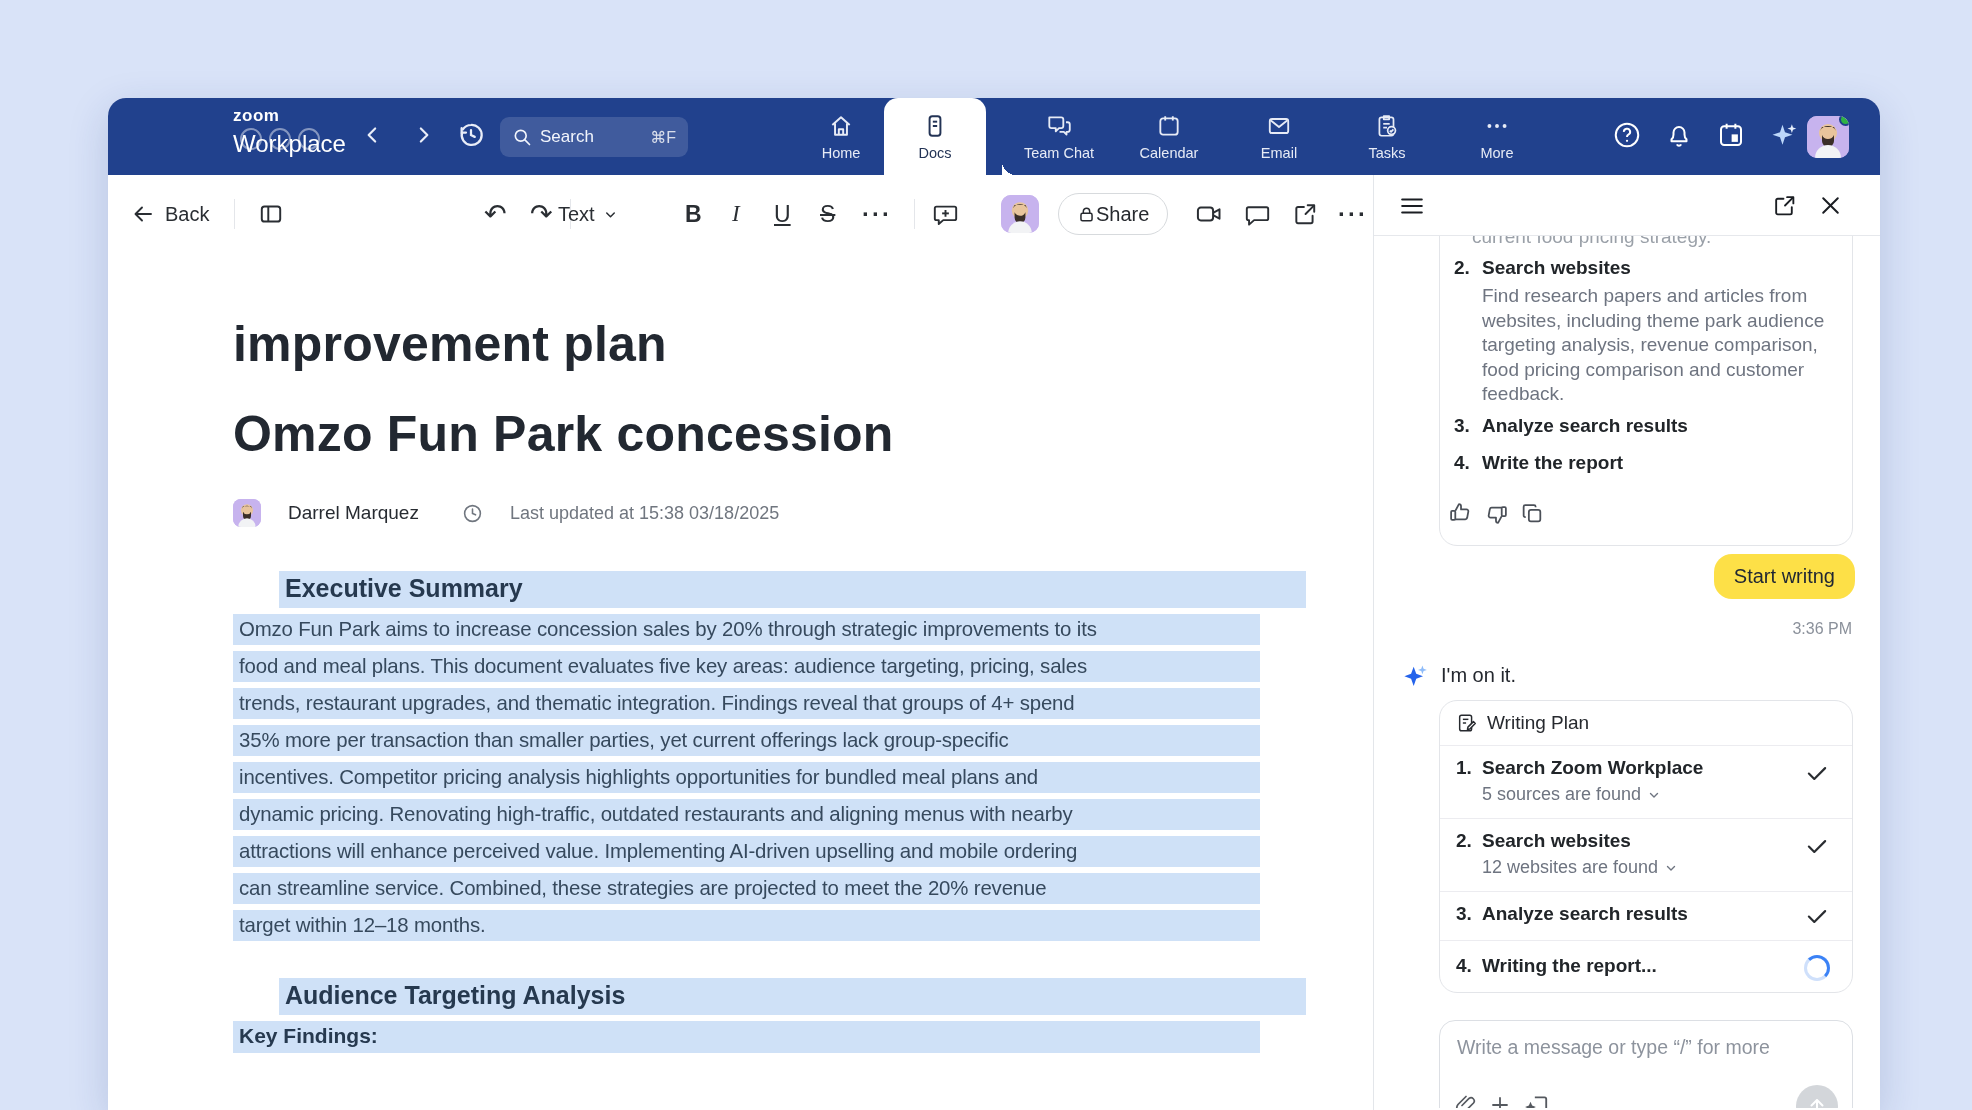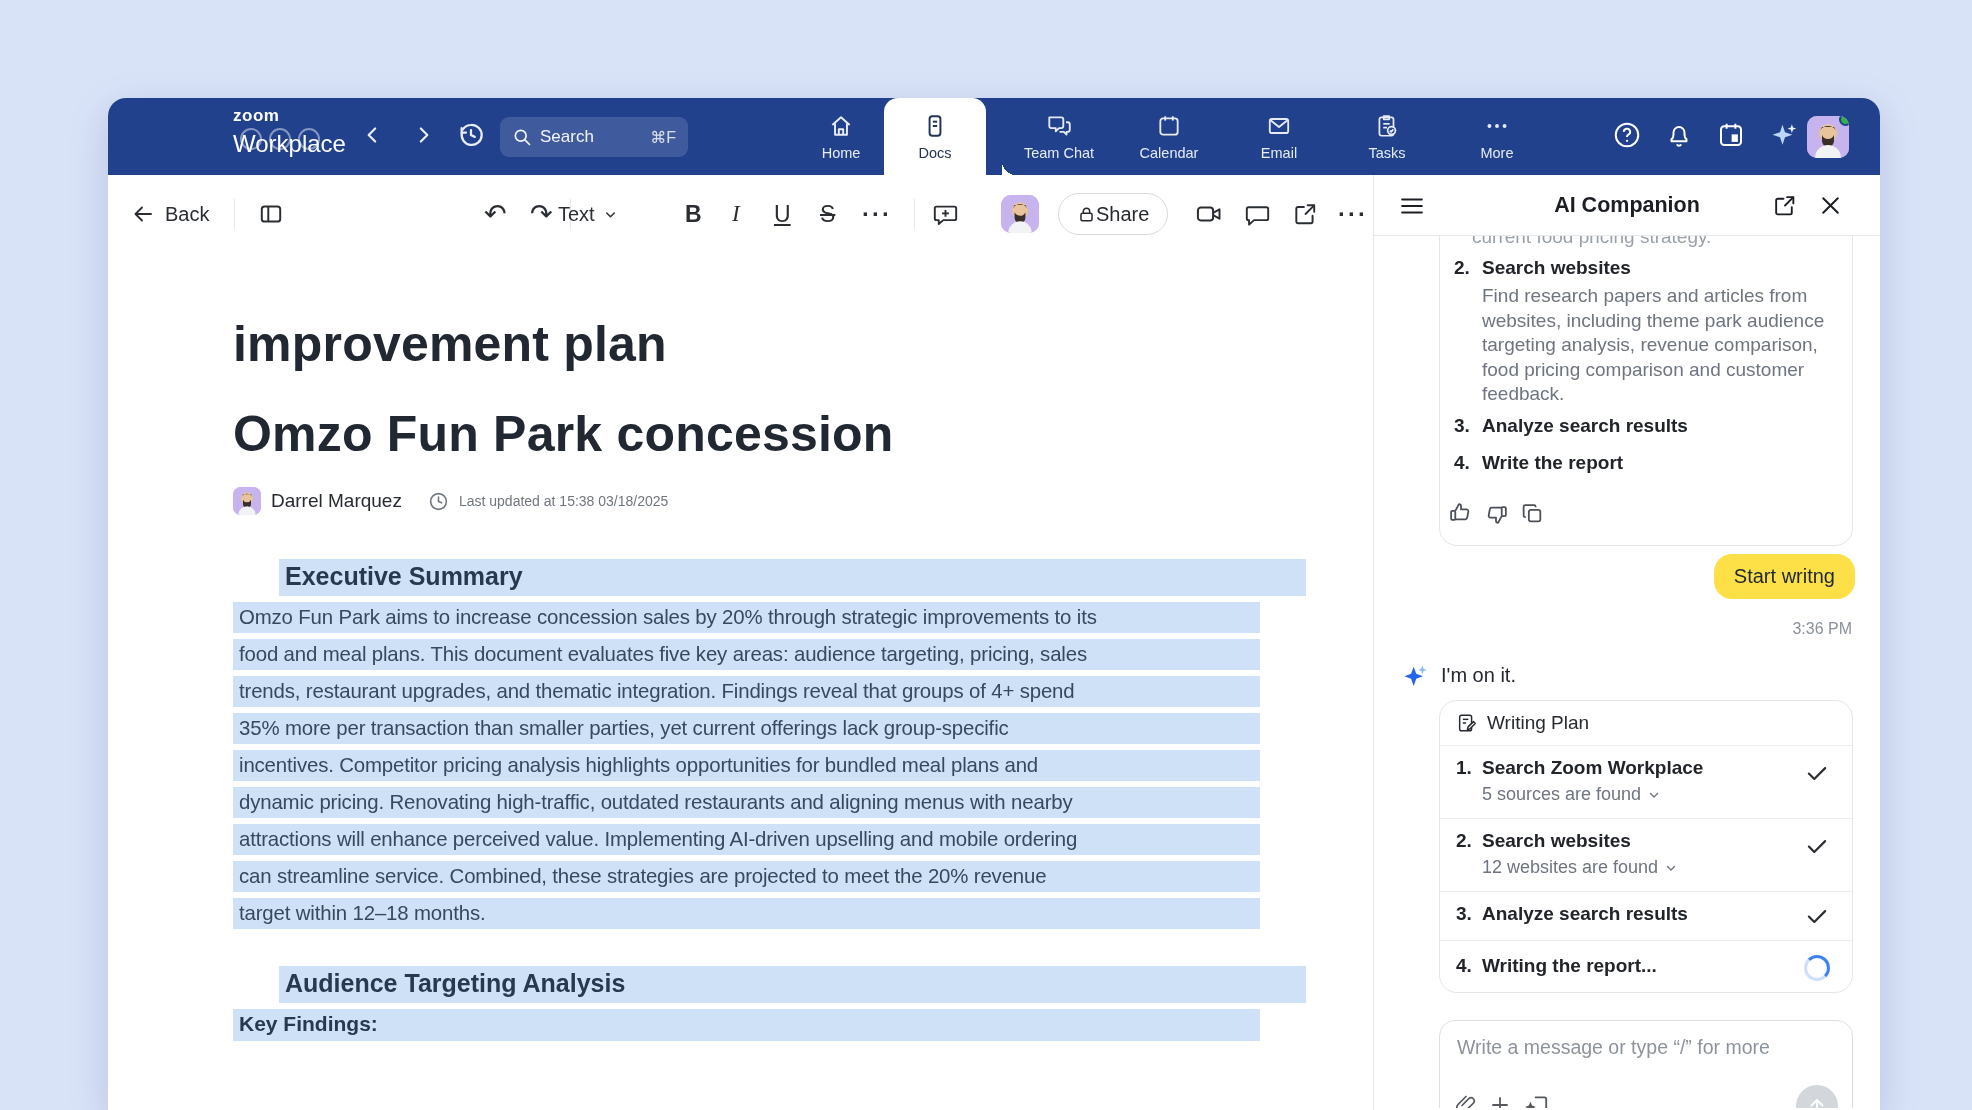--- a/index.html
+++ b/index.html
@@ -40,23 +40,23 @@
   .tb { position:absolute; top:0; height:78px; display:flex; align-items:center; color:#2a2e33; }
   .tb-divider { position:absolute; top:24px; width:1px; height:30px; background:#e4e6ea; }
   .btn-share { display:flex; align-items:center; border:1.5px solid #d7dadd; border-radius:21px;
                height:42px; padding:0 18px; font-size:20px; color:#26292e; background:#fff; }
   .glyph { font-size:27px; line-height:1; }
 
   
   #docarea { position:absolute; left:0; top:155px; width:1265px; height:857px; background:#fff; overflow:hidden; }
   #doccol { position:absolute; left:125px; top:0; width:1027px; }
   .doc-title { font-size:50px; line-height:90px; font-weight:700; color:#222831; letter-spacing:.2px; }
-  .author-row { display:flex; align-items:center; margin-top:8px; gap:10px; }
+  .author-row { display:flex; align-items:center; margin-top:20px; gap:27px; }
   .author-name { font-size:19px; color:#272b31; font-weight:500; margin-right:16px; }
-  .updated { font-size:14px; color:#70767f; }
+  .updated { font-size:18px; color:#70767f; }
   .hl { background:#cfe1f7; }
   .h2row { margin-top:0; padding:3px 8px 5px 6px; font-size:25px; font-weight:700; color:#26394f; width:100%;margin-left:46px; }
   .bodyline { height:31px; line-height:31px; margin-top:6px; padding-left:6px; font-size:20.4px;
               color:#36495d; white-space:nowrap; width:100%; letter-spacing:-0.15px; }
   .h3row { margin-top:6px; padding:3px 8px 5px 6px; font-size:21px; font-weight:700; color:#26394f; width:100%; }
 
   
   #panel { position:absolute; left:1265px; top:77px; width:507px; height:935px; background:#fff;
            border-left:1px solid #e3e6ea; }
   #panel-header { position:absolute; left:0; top:0; width:100%; height:61px; background:#fff; z-index:5;
@@ -384,21 +384,20 @@
       <div class="bodyline hl">can streamline service. Combined, these strategies are projected to meet the 20% revenue</div>
       <div class="bodyline hl">target within 12–18 months.</div>
 
       <div class="h2row hl" style="margin-top:37px">Audience Targeting Analysis</div>
       <div class="h3row hl">Key Findings:</div>
     </div>
   </div>
 
   <div id="panel">
     <div id="panel-header">
-      <div class="panel-title">AI Companion</div>
       <div style="position:absolute;left:25px;top:18px">
         <svg width="26" height="26" viewBox="0 0 24 24" stroke="#1b1e23" stroke-width="2" stroke-linecap="round">
             <line x1="3" y1="6" x2="21" y2="6"></line>
             <line x1="3" y1="12" x2="21" y2="12"></line>
             <line x1="3" y1="18" x2="21" y2="18"></line>
           </svg>
       </div>
       <div style="position:absolute;right:83px;top:18px">
         <svg width="25" height="25" viewBox="0 0 24 24" fill="none" stroke="#1b1e23" stroke-width="1.8" stroke-linecap="round" stroke-linejoin="round">
             <path d="M19 13.5 V19 a1.5 1.5 0 0 1 -1.5 1.5 h-12 A1.5 1.5 0 0 1 4 19 V7 a1.5 1.5 0 0 1 1.5 -1.5 H11"></path>

